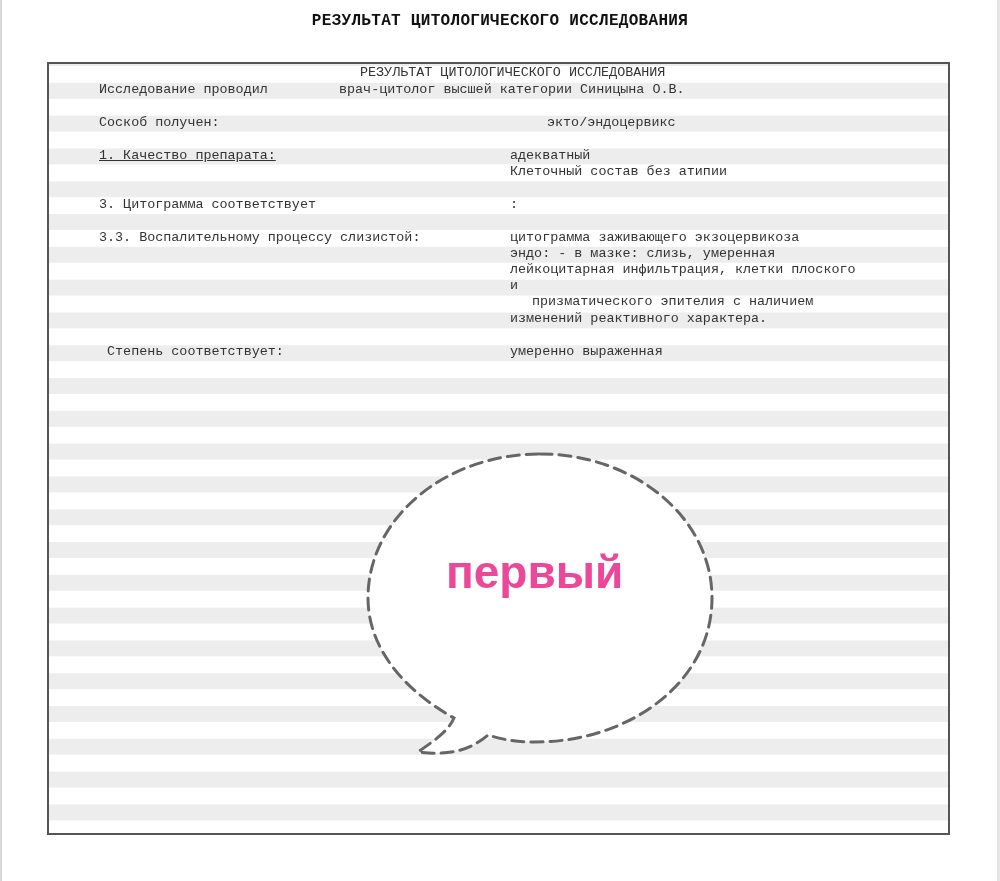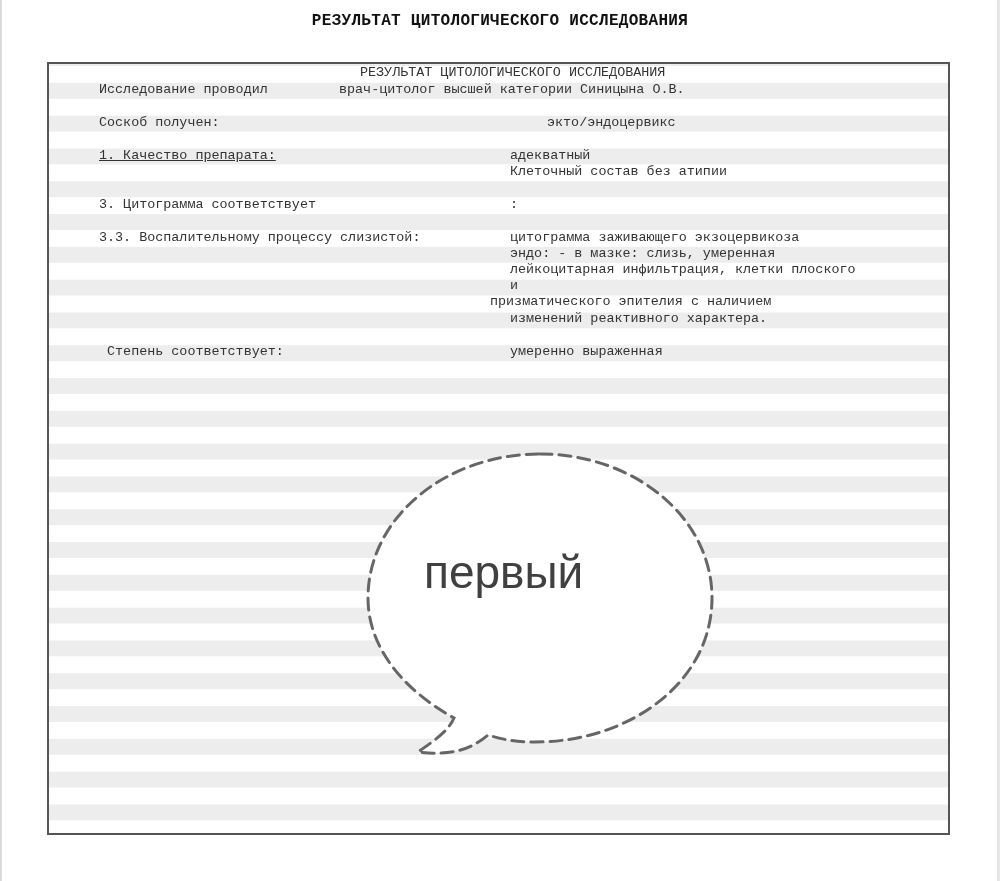--- a/index.html
+++ b/index.html
@@ -26,22 +26,22 @@
       background-size: 100% 32.8px;
       background-position: 0 2px;
       overflow: hidden;
     }
     .line {
       position: absolute; font-size: 13.4px; color: #333; white-space: pre;
       line-height: 16px;
     }
     .bubble { position: absolute; left: 360px; top: 450px; width: 360px; height: 312px; }
     .bubble-text {
-      position: absolute; left: 424px; top: 545px; font-family: "Liberation Sans", sans-serif;
-      font-size: 46px; line-height: 54px; color: #404040;
+      position: absolute; left: 446px; top: 545px; font-family: "Liberation Sans", sans-serif;
+      font-size: 46px; line-height: 54px; color: #ec4899; font-weight: bold;
     }
   </style>
 </head>
 <body>
 
 <div class="page-edge-left"></div>
 <div class="page-edge-right"></div>
 
 <div class="doc-title">РЕЗУЛЬТАТ ЦИТОЛОГИЧЕСКОГО ИССЛЕДОВАНИЯ</div>
 
@@ -59,21 +59,21 @@
 <div class="line" style="left:510px; top:164px;">Клеточный состав без атипии</div>
 
 <div class="line" style="left:99px; top:197px;">3. Цитограмма соответствует</div>
 <div class="line" style="left:510px; top:197px;">:</div>
 
 <div class="line" style="left:99px; top:230px;">3.3. Воспалительному процессу слизистой:</div>
 <div class="line" style="left:510px; top:230px;">цитограмма заживающего экзоцервикоза</div>
 <div class="line" style="left:510px; top:246px;">эндо: - в мазке: слизь, умеренная</div>
 <div class="line" style="left:510px; top:262px;">лейкоцитарная инфильтрация, клетки плоского</div>
 <div class="line" style="left:510px; top:278px;">и</div>
-<div class="line" style="left:490px; top:294px;">призматического эпителия с наличием</div>
+<div class="line" style="left:532px; top:294px;">призматического эпителия с наличием</div>
 <div class="line" style="left:510px; top:311px;">изменений реактивного характера.</div>
 
 <div class="line" style="left:99px; top:344px;"> Степень соответствует:</div>
 <div class="line" style="left:510px; top:344px;">умеренно выраженная</div>
 
 <svg class="bubble" viewBox="0 0 360 312" width="360" height="312">
   <path d="M 180 4
      C 275 4, 352 68, 352 148
      C 352 232, 270 292, 175 292
      C 155 292, 140 289, 128 285

